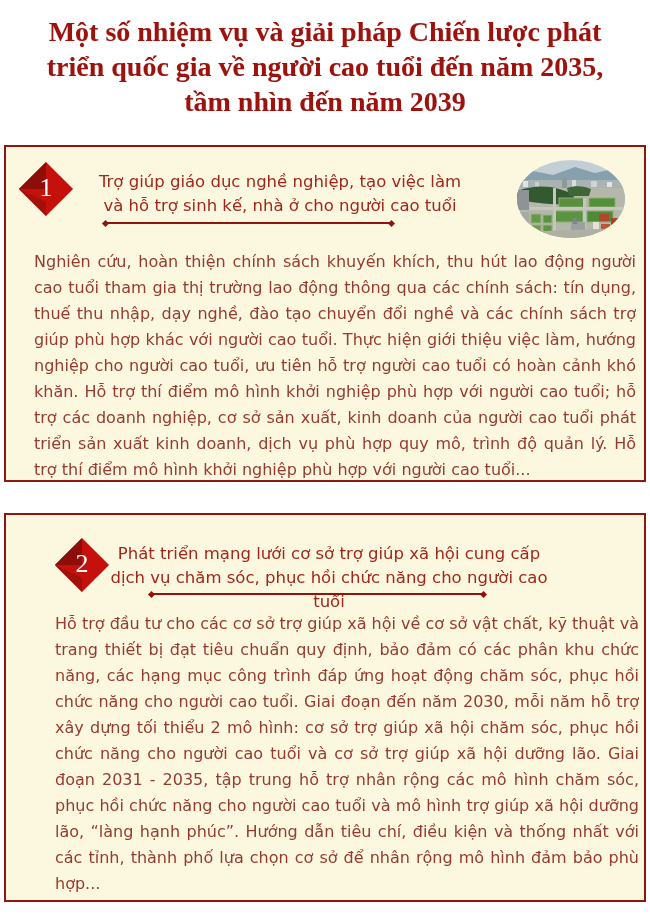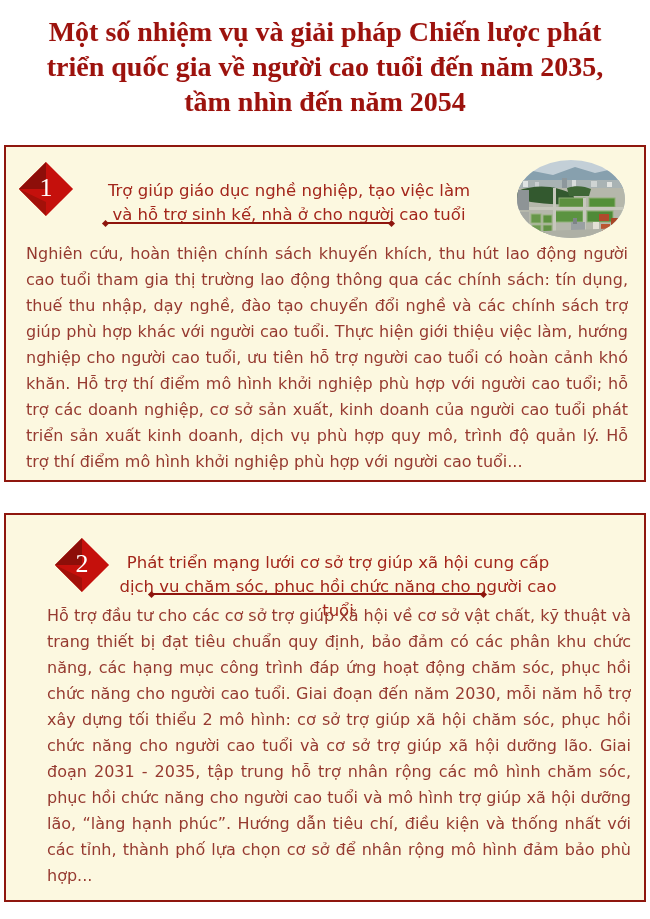--- a/index.html
+++ b/index.html
@@ -25,52 +25,52 @@
   .badge svg{position:absolute;inset:0;width:100%;height:100%;}
   .badge .num{
     position:absolute;inset:0;display:flex;align-items:center;justify-content:center;
     font-family:"Liberation Serif","DejaVu Serif",serif;
     font-size:26px;color:#ffffff;line-height:1;padding-bottom:2px;
   }
   .badge-1{left:12px;top:14px;}
   .badge-2{left:48px;top:22px;}
 
   .section-heading{
-    position:absolute;margin:12px;text-align:center;
+    position:absolute;margin:3px;text-align:center;
     font-size:16.5px;line-height:24px;font-weight:400;color:#a3261b;
   }
   .heading-1{left:86px;top:20px;width:370px;}
   .heading-2{left:100px;top:24px;width:440px;}
 
   .divider{position:absolute;height:0;border-top:2px solid #8e150d;}
   .divider::before,.divider::after{
     content:"";position:absolute;top:-3.5px;width:5px;height:5px;
     background:#8e150d;transform:rotate(45deg);
   }
   .divider::before{left:-2px;}
   .divider::after{right:-2px;}
   .divider-1{left:99px;top:75px;width:287px;}
   .divider-2{left:145px;top:78px;width:333px;}
 
   .photo{position:absolute;left:509px;top:11px;width:112px;height:82px;}
   .photo svg{width:100%;height:100%;display:block;}
 
   .body-text{
-    position:absolute;margin:0;text-align:justify;
+    position:absolute;margin:8px;text-align:justify;
     font-size:16px;line-height:26px;color:#963a30;
   }
   .body-1{left:20px;top:94px;width:602px;}
   .body-2{left:41px;top:88px;width:584px;}
 </style>
 </head>
 <body>
 
 <div id="canvas">
 
-  <h1 class="page-title">Một số nhiệm vụ và giải pháp Chiến lược phát triển quốc gia về người cao tuổi đến năm 2035, tầm nhìn đến năm 2054</h1>
+  <h1 class="page-title">Một số nhiệm vụ và giải pháp Chiến lược phát triển quốc gia về người cao tuổi đến năm 2035, tầm nhìn đến năm 2039</h1>
 
   <section class="card card-1">
     <div class="badge badge-1">
       <svg viewBox="0 0 60 60" aria-hidden="true">
         <polygon points="30,1 59,30 30,59 1,30" fill="#c5100c"></polygon>
         <polygon points="1,30 30,1 30,30" fill="#8d0e09"></polygon>
         <polygon points="1,30 30,59 30,44" fill="#a31009"></polygon>
       </svg>
       <span class="num">1</span>
     </div>

